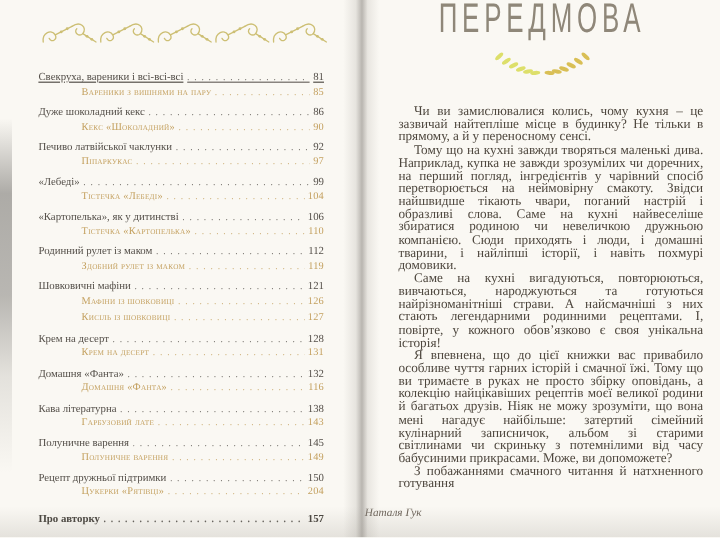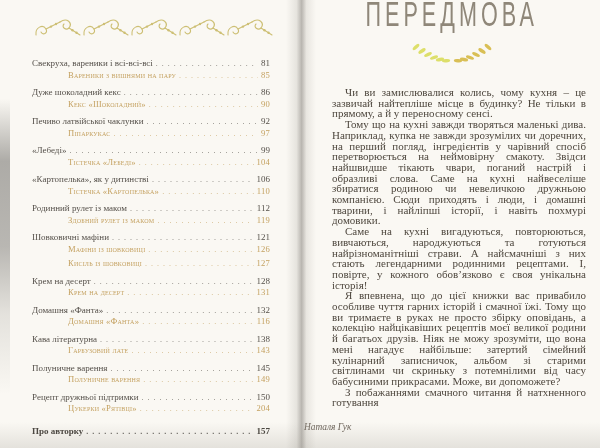--- a/index.html
+++ b/index.html
@@ -25,21 +25,21 @@
 
   .page { position:absolute; top:0; height:448px; }
   .left-page  { left:0;   width:300px; }
   .right-page { left:304px; width:296px; }
 
   
   .ornament-wrap { margin:13px 26px 0 34px; }
   .toc { margin:9px 30px 0 32px; font-size:9px; }
   .toc-row { display:flex; align-items:baseline; line-height:11.5px; white-space:nowrap; }
   .toc-row.main { margin-top:6px; color:#55504a; }
-  .toc-row.main.first { margin-top:0; }
+  .toc-row.main.first { margin-top:0;text-decoration:underline; }
   .toc-row.sub {
     padding-left:36px; color:#c4a160; font-variant:small-caps;
     font-size:8.6px; letter-spacing:0.2px;
   }
   .toc-row.sub + .toc-row.sub { margin-top:3px; }
   .toc-row.about { margin-top:11px; font-weight:bold; color:#46423c; }
   .toc-label { flex:0 0 auto; }
   .leader {
     flex:1 1 auto; overflow:hidden; white-space:nowrap;
     margin:0 3px; opacity:0.85; font-size:8px;

